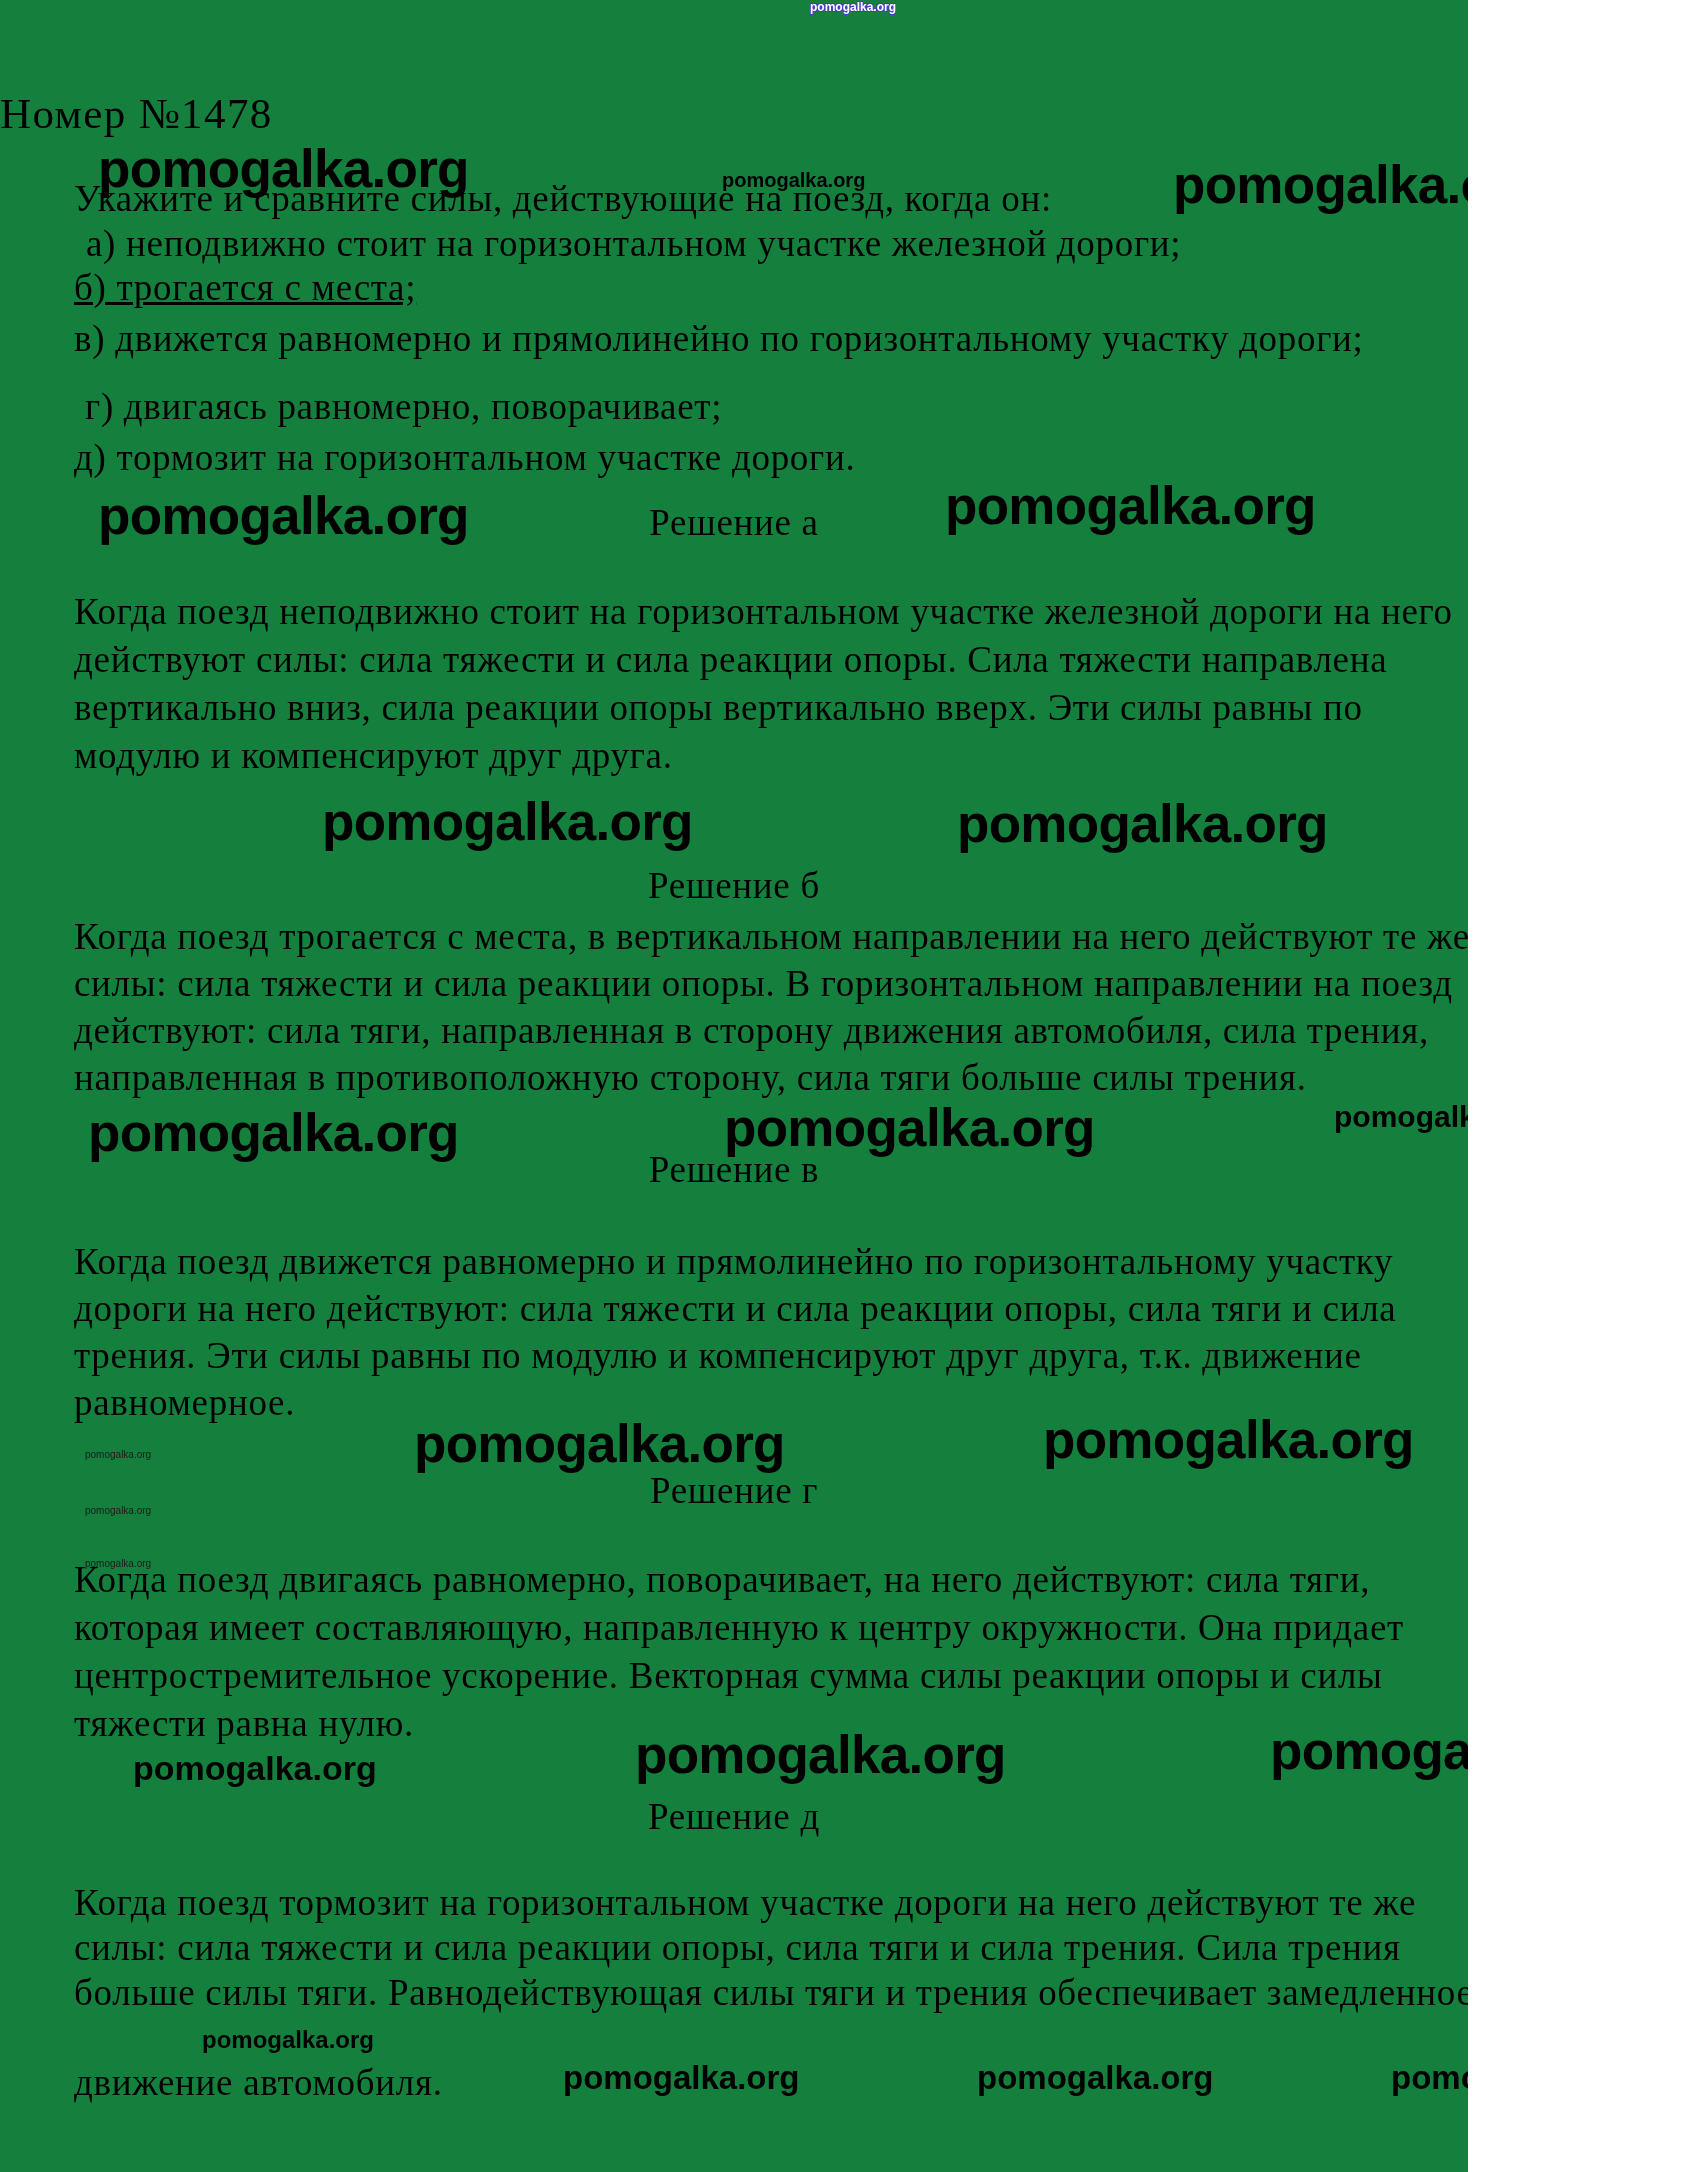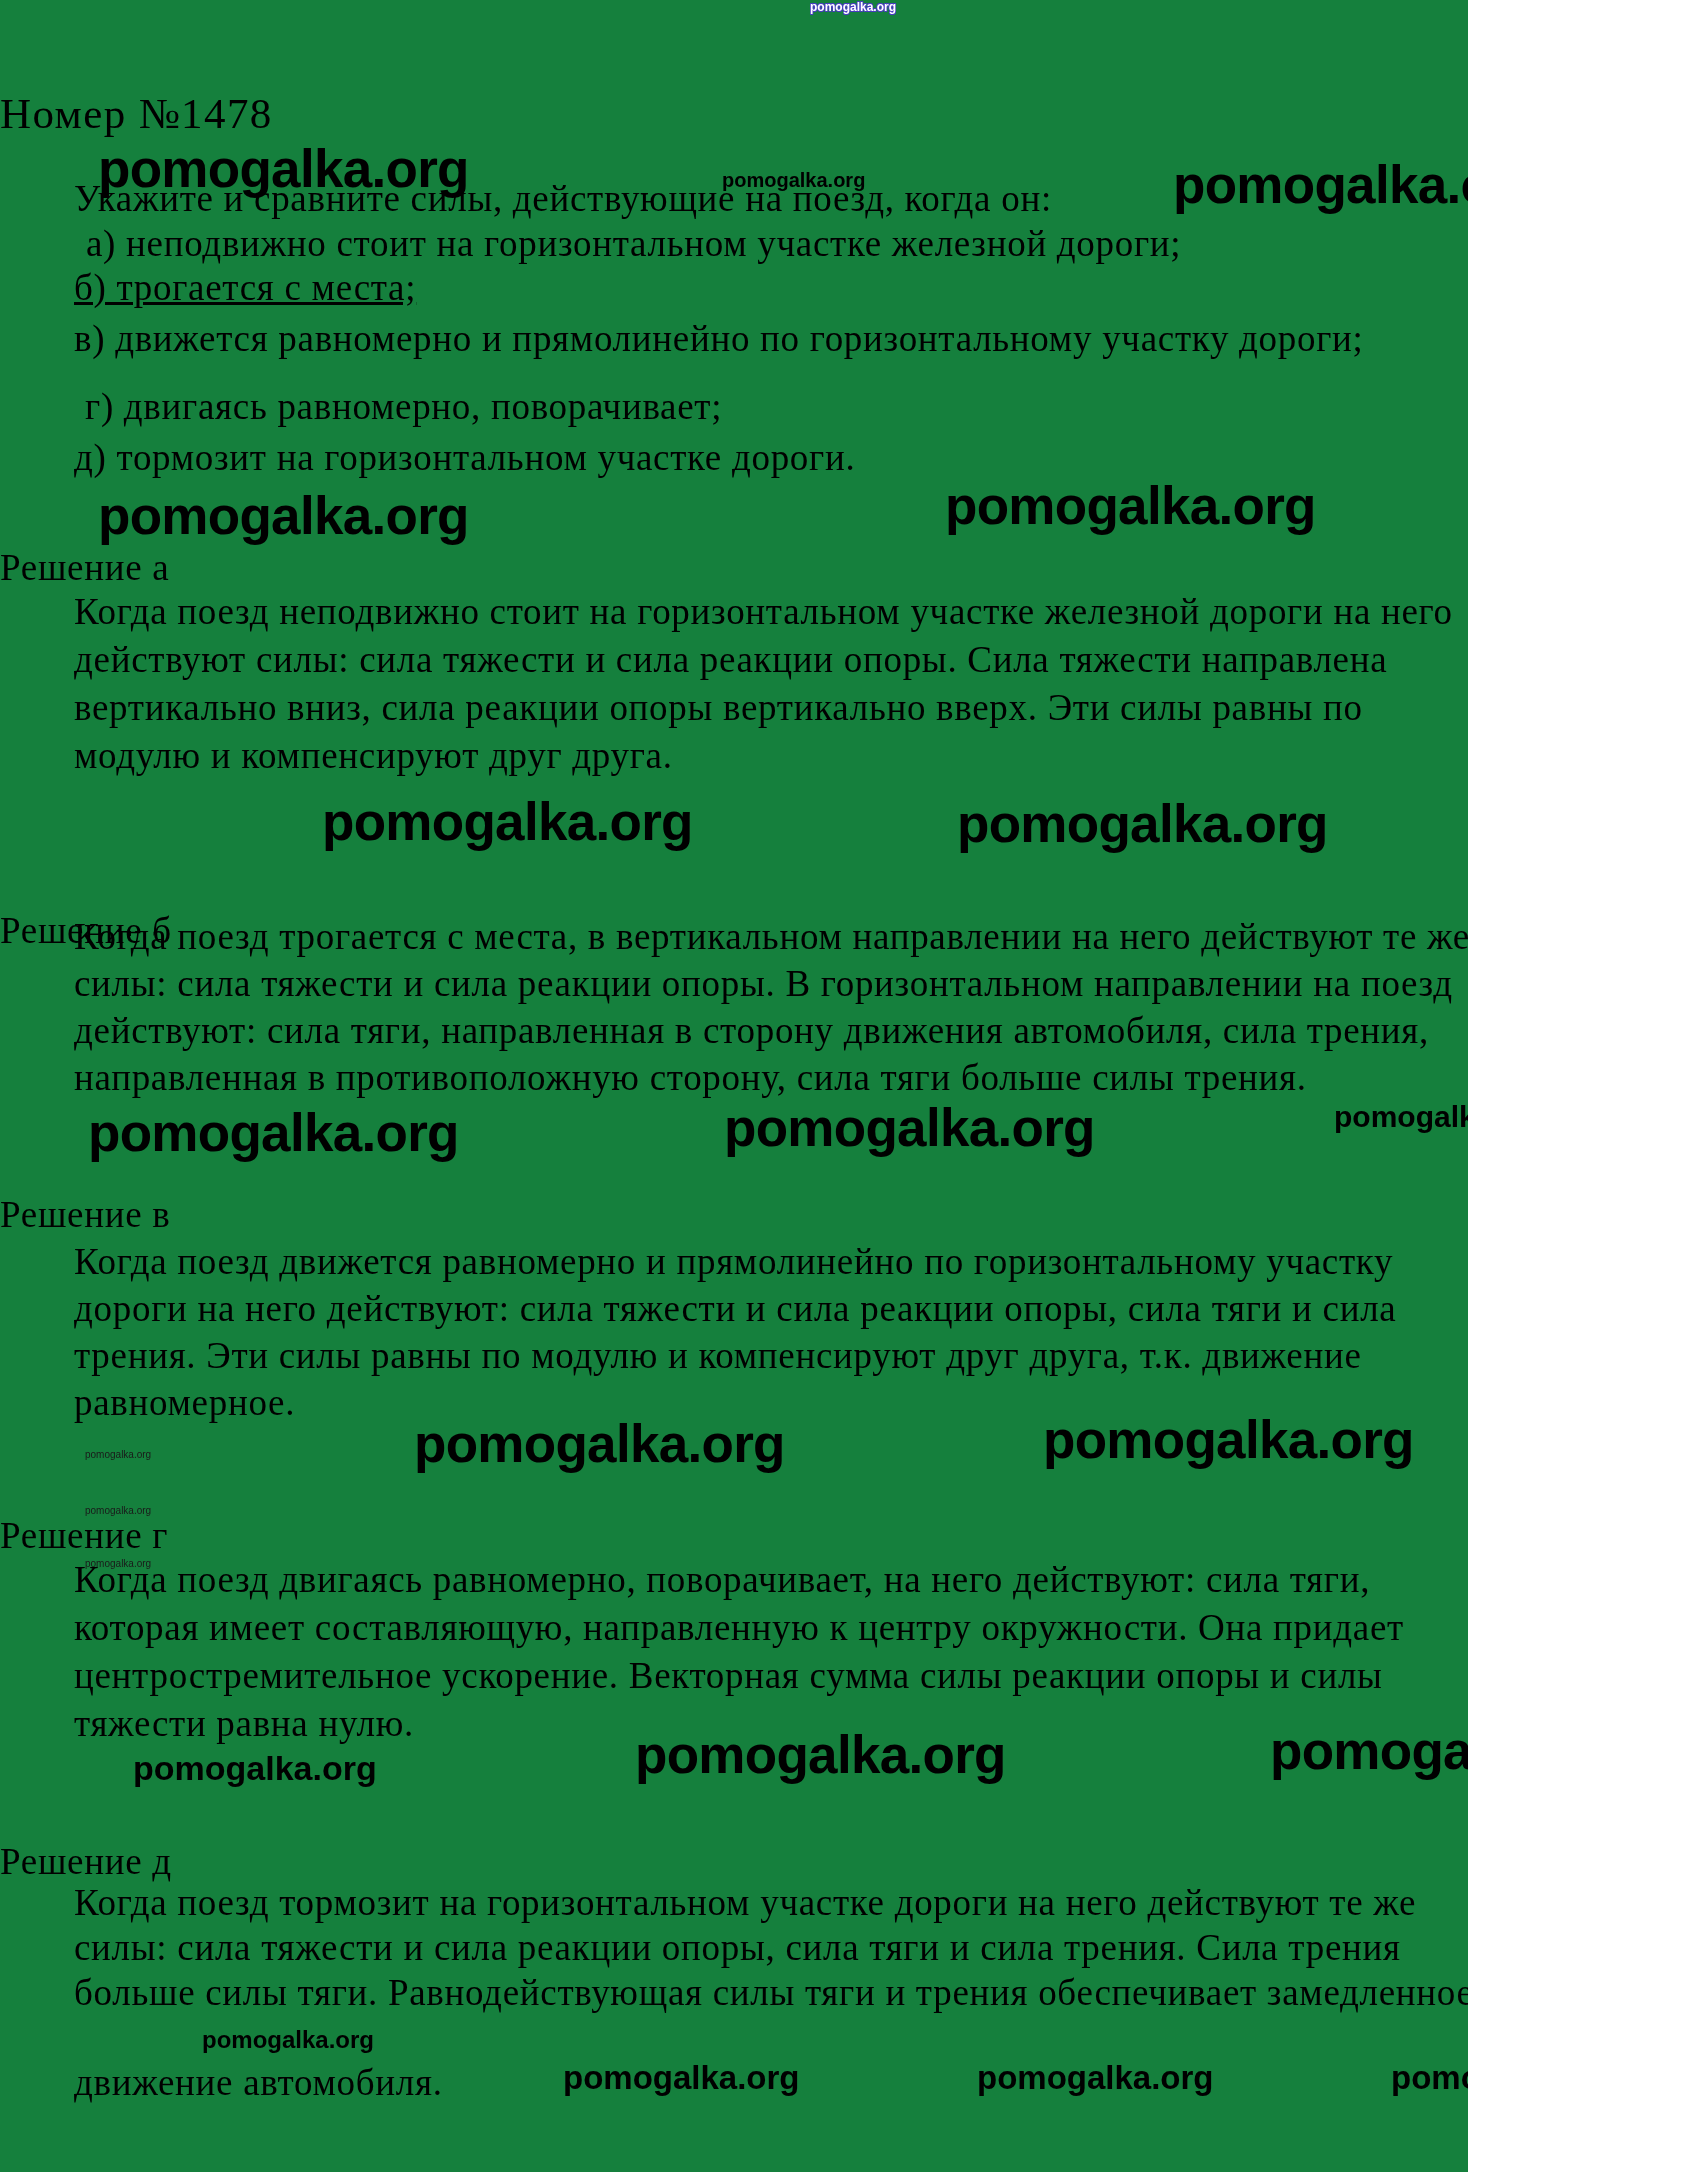--- a/index.html
+++ b/index.html
@@ -28,26 +28,26 @@
     font-family: "Liberation Serif", serif;
     font-size: 37px;
     letter-spacing: 0.7px;
     color: #000;
     white-space: pre-line;
   }
   .sol-label {
     position: absolute;
     left: 0;
     width: 100%;
+    text-align: center;
     font-family: "Liberation Serif", serif;
     font-size: 37px;
     line-height: 43px;
     letter-spacing: 0.7px;
     color: #000;
-    margin-top: 45px;
   }
   .doc-title {
     position: absolute;
     left: 0;
     top: 89px;
     width: 100%;
     font-family: "Liberation Serif", serif;
     font-size: 43px;
     letter-spacing: 1.4px;
     color: #000;

